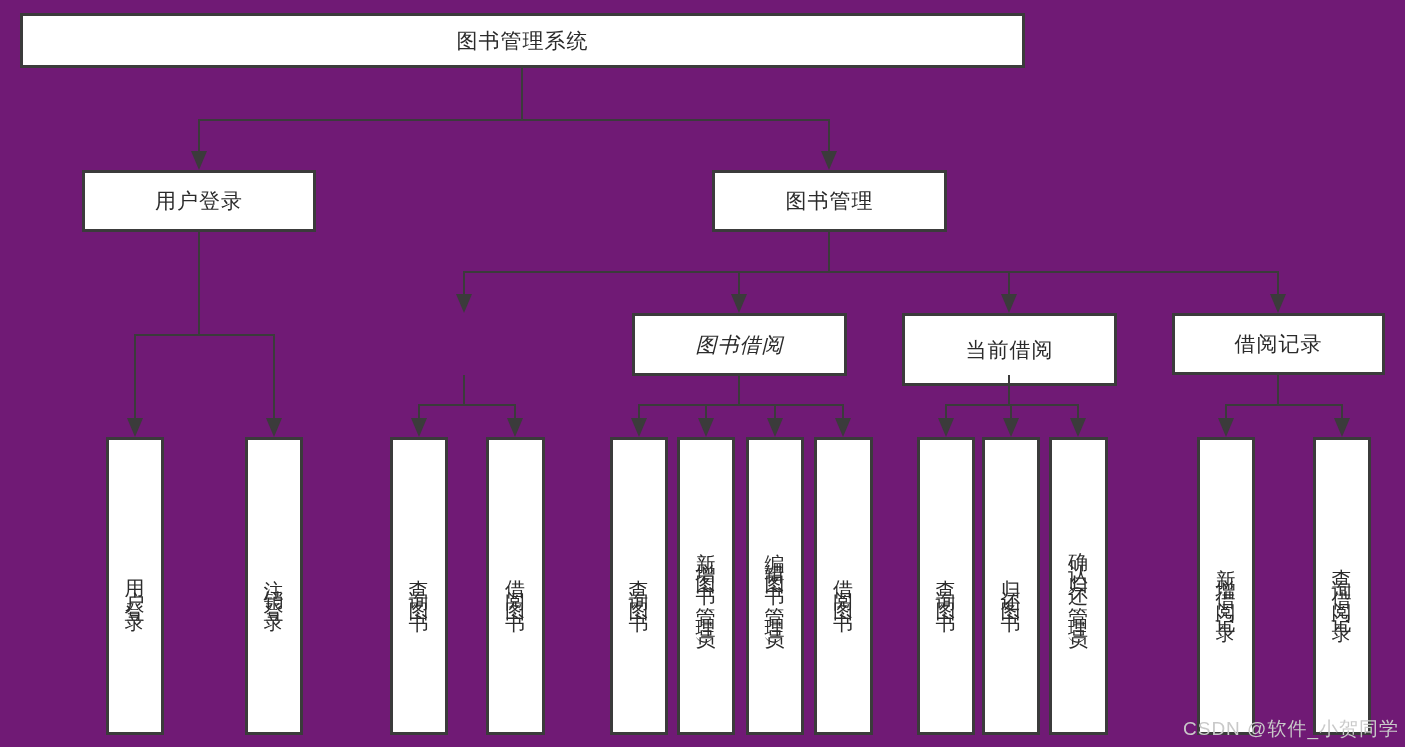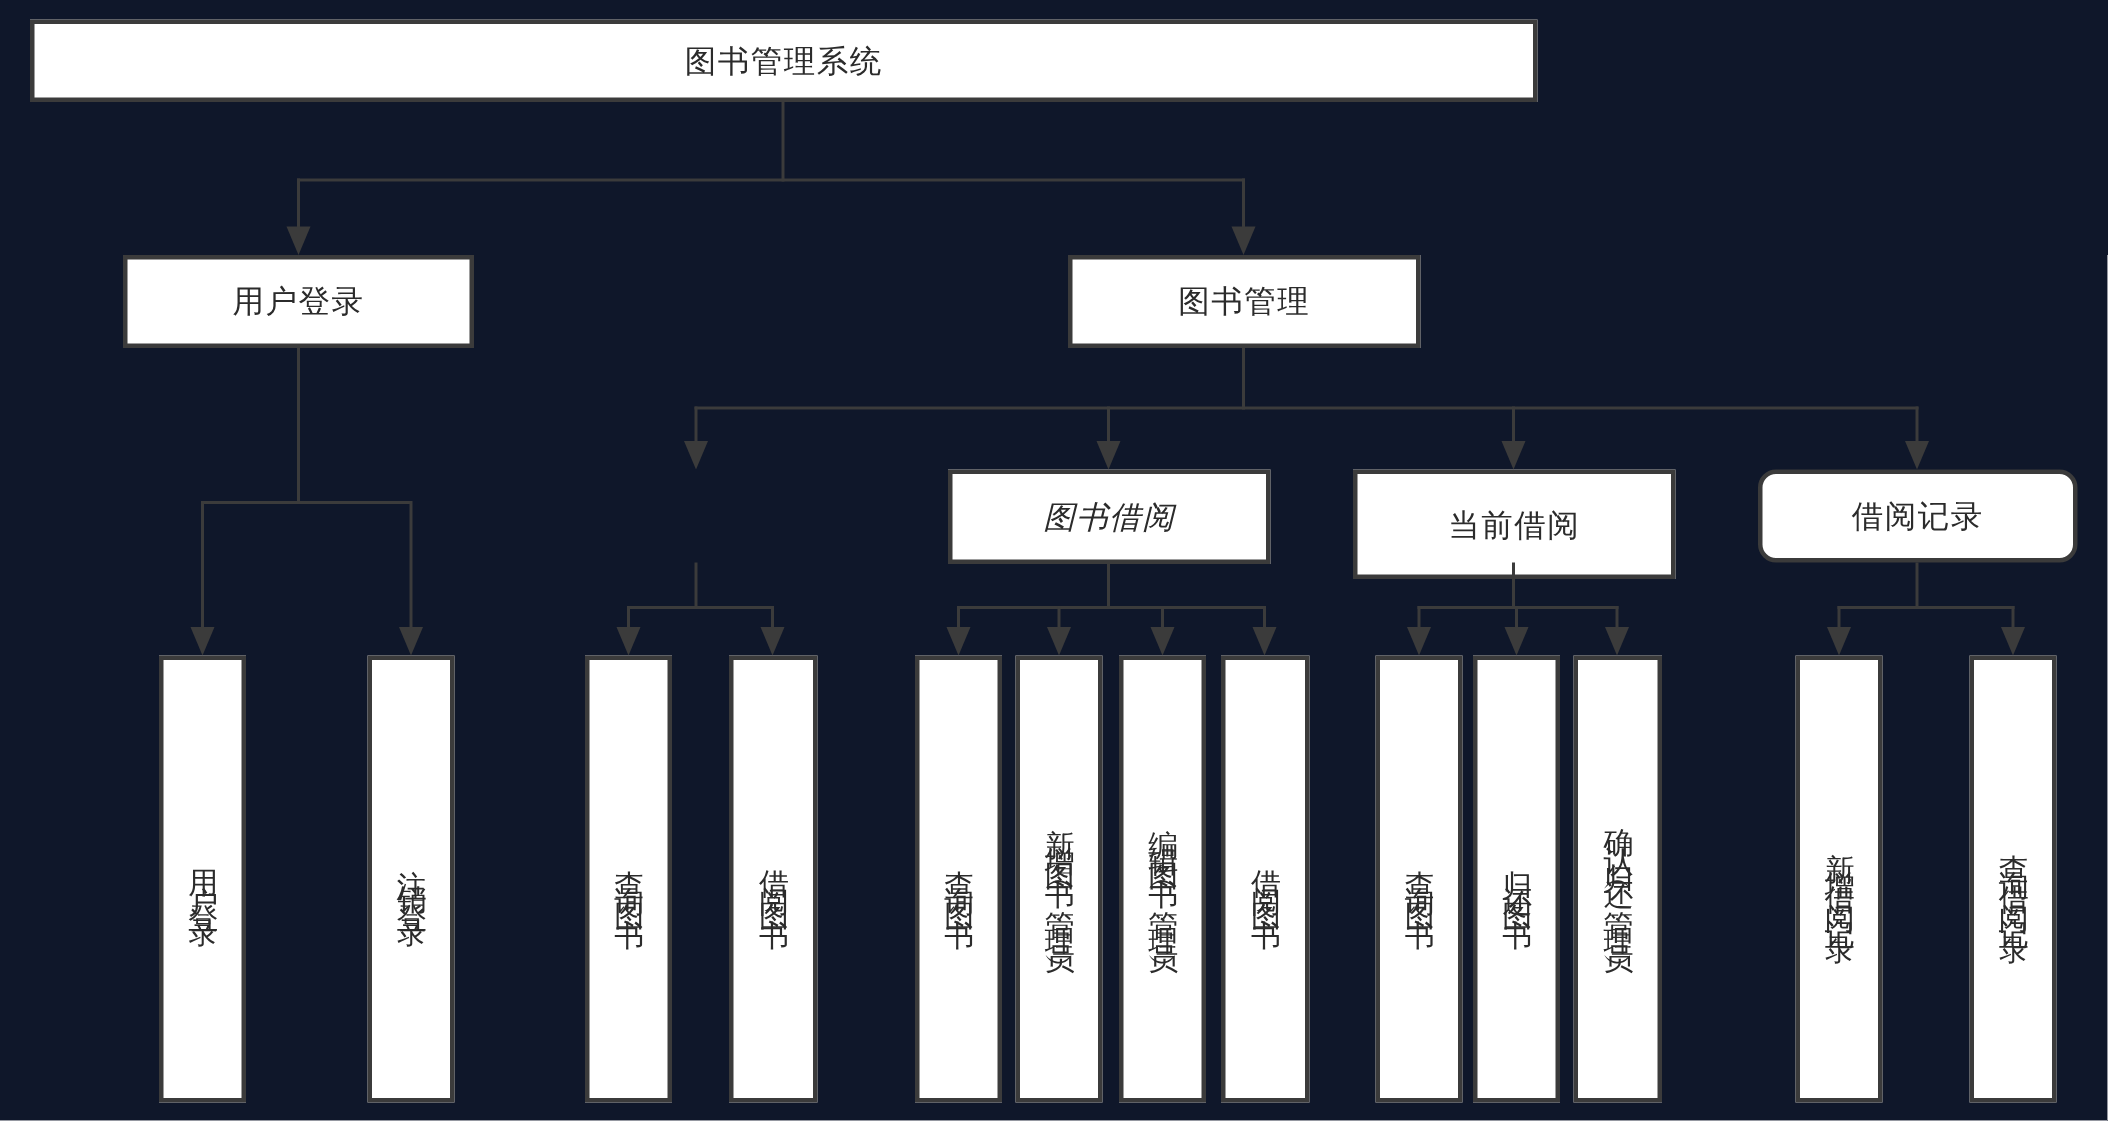--- a/index.html
+++ b/index.html
@@ -1,17 +1,17 @@
 <!DOCTYPE html>
 <html><head>
 <meta charset="utf-8">
 <style>
   html,body{margin:0;padding:0;background:#ffffff;}
   #stage{
-    position:relative;width:1405px;height:747px;background:#0f172a;overflow:hidden;
+    position:relative;width:1405px;height:747px;background:#701a75;overflow:hidden;
     font-family:"Liberation Sans","DejaVu Sans",sans-serif;color:#2b2b2b;
   }
   .box{
     position:absolute;box-sizing:border-box;border:3px solid #3b3b3b;background:#ffffff;
     display:flex;align-items:center;justify-content:center;
     font-size:21px;color:#2b2b2b;letter-spacing:1px;
   }
   .leaf{font-size:20px;}
   .leaf .vtext{
     writing-mode:vertical-lr;text-orientation:mixed;letter-spacing:0.55em;
@@ -49,21 +49,21 @@
 
 
   <div class="box" style="left:632px;top:313px;width:215px;height:63px;font-style:italic;">
     <span>图书借阅</span>
   </div>
 
   <div class="box" style="left:902px;top:313px;width:215px;height:73px;">
     <span>当前借阅</span>
   </div>
 
-  <div class="box" style="left:1172px;top:313px;width:213px;height:62px;border-radius:12px;">
+  <div class="box" style="left:1172px;top:313px;width:213px;height:62px;">
     <span>借阅记录</span>
   </div>
 
   <div class="box leaf" style="left:106px;top:437px;width:58px;height:298px;">
     <span class="vtext">用户登录</span>
   </div>
 
   <div class="box leaf" style="left:245px;top:437px;width:58px;height:298px;">
     <span class="vtext">注销登录</span>
   </div>
@@ -164,14 +164,15 @@
   <div class="vline" style="left:1077px;top:404px;height:18px;"></div>
   <div class="arrow" style="left:1070px;top:418px;"></div>
 
   <div class="vline" style="left:1277px;top:375px;height:31px;"></div>
   <div class="hline" style="left:1225px;top:404px;width:118px;"></div>
   <div class="vline" style="left:1225px;top:404px;height:18px;"></div>
   <div class="arrow" style="left:1218px;top:418px;"></div>
   <div class="vline" style="left:1341px;top:404px;height:18px;"></div>
   <div class="arrow" style="left:1334px;top:418px;"></div>
 
+  <div class="watermark">CSDN @软件_小贺同学</div>
 
 </div>
 
 </body></html>

